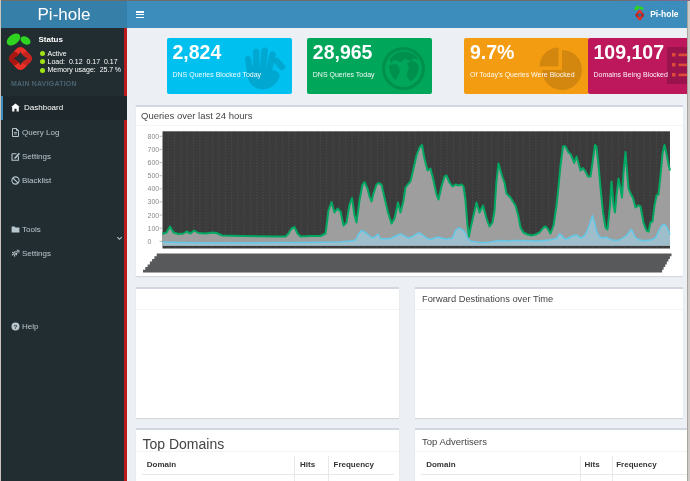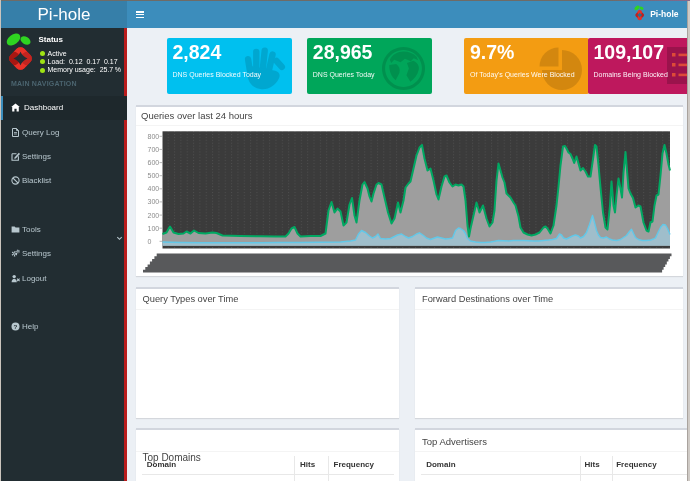--- a/index.html
+++ b/index.html
@@ -97,27 +97,20 @@
 <div class="mi" style="top:213.70000000000002px"><svg class="mic" width="9" height="9" viewBox="0 0 9 9">
         <g fill="currentColor">
           <circle cx="3.4" cy="4.8" r="1.9" fill="none" stroke="currentColor" stroke-width="1.7" stroke-dasharray="1.1 0.9"></circle>
           <circle cx="3.4" cy="4.8" r="1.2"></circle>
           <circle cx="3.4" cy="4.8" r="0.6" fill="#222d32"></circle>
           <circle cx="7" cy="2.4" r="1.3" fill="none" stroke="currentColor" stroke-width="1.2" stroke-dasharray="0.8 0.7"></circle>
           <circle cx="7" cy="2.4" r="0.8"></circle>
           <circle cx="7" cy="2.4" r="0.4" fill="#222d32"></circle>
         </g>
       </svg><span>Settings</span></div>
-<div class="mi" style="top:238.0px"><svg class="mic" width="9" height="9" viewBox="0 0 9 9">
-        <g fill="currentColor">
-          <circle cx="3.2" cy="2.6" r="1.7"></circle>
-          <path d="M0.6 8.2 c0-2.2 1.2-3.4 2.6-3.4 c1.4 0 2.6 1.2 2.6 3.4 Z"></path>
-          <path d="M6 4.6 L8.6 7.2 M8.6 4.6 L6 7.2" stroke="currentColor" stroke-width="1.1"></path>
-        </g>
-      </svg><span>Logout</span></div>
 <div class="mi" style="top:286.6px"><svg class="mic" width="9" height="9" viewBox="0 0 9 9">
         <circle cx="4.5" cy="4.5" r="4" fill="currentColor"></circle>
         <text x="4.5" y="6.7" font-size="6.2" font-weight="bold" text-anchor="middle" fill="#222d32" font-family="Liberation Sans">?</text>
       </svg><span>Help</span></div>
 
 </div>
 <div id="content">
   <div class="sbox" style="left:7.5px;background:#00c0ef">
       <svg width="46" height="48" viewBox="0 0 46 48" style="position:absolute;right:5px;top:5px">
 <g fill="#00141f" opacity="0.14" transform="rotate(6 23 24)">
@@ -202,30 +195,29 @@
 <rect x="26.5" y="26.3" width="507.5" height="117.2" fill="url(#grid)"></rect>
 <path d="M26.5 129.0L30.5 127.5L34.0 121.5L37.5 127.5L42.5 129.0L47.5 128.5L50.5 126.5L54.5 128.5L58.0 125.5L62.5 128.0L69.5 128.5L76.5 127.5L80.5 128.0L86.5 130.5L104.5 131.0L124.5 131.3L139.5 131.5L149.5 131.5L152.5 128.5L155.5 123.5L158.5 122.0L161.5 128.5L164.5 131.5L174.5 131.0L184.5 131.0L189.5 128.5L192.5 105.5L195.5 97.0L198.5 107.5L201.5 103.5L204.5 106.5L207.5 120.5L210.5 117.5L213.5 99.5L216.0 93.0L218.5 110.5L220.5 117.5L223.5 95.5L226.5 79.5L228.5 77.0L231.5 83.5L233.5 91.5L235.5 96.5L237.5 88.5L240.5 79.5L242.5 78.0L245.5 79.5L248.5 92.5L252.0 107.5L255.5 118.5L258.5 113.5L262.0 97.5L264.5 107.5L267.5 95.5L269.5 82.5L272.5 78.5L274.5 76.5L277.5 63.5L280.5 50.5L283.5 42.5L286.0 40.0L288.5 53.5L291.5 65.5L294.5 63.5L297.5 75.5L300.5 89.5L302.5 94.5L305.5 81.5L308.5 71.5L310.5 70.5L313.5 77.5L316.5 81.5L319.5 79.5L322.5 80.5L325.5 79.5L327.5 81.5L329.5 95.5L331.5 120.5L333.0 131.5L334.5 123.5L337.5 110.5L340.5 97.5L343.5 107.5L347.0 100.5L350.5 113.5L353.5 121.5L356.5 117.5L358.5 105.5L360.5 75.5L362.5 58.5L364.5 65.5L366.5 72.5L368.5 77.5L370.5 88.5L372.5 90.5L374.5 92.5L377.5 97.5L379.5 100.5L382.5 111.5L384.5 122.5L387.5 127.5L391.5 129.5L395.5 130.5L399.5 129.5L403.5 127.5L407.5 122.5L409.5 121.5L411.5 123.5L414.5 128.5L417.5 120.5L420.5 100.5L422.5 81.5L424.5 60.5L427.0 41.5L429.0 41.0L430.5 43.5L432.5 47.5L434.5 49.0L436.5 53.5L438.2 58.0L440.5 51.5L442.5 58.5L444.5 65.5L447.0 63.0L449.5 66.5L452.0 71.5L454.5 71.5L456.5 57.5L459.0 40.0L460.5 41.5L462.5 60.5L464.5 82.5L467.0 107.5L469.5 122.5L471.5 124.5L474.0 100.5L475.5 76.5L477.5 100.5L479.0 107.5L480.5 90.5L482.5 73.5L484.5 83.5L486.0 92.5L487.5 67.5L489.5 47.0L491.0 65.5L492.5 83.5L494.5 88.5L497.0 93.0L499.5 102.5L502.5 100.5L504.5 101.5L507.5 117.5L510.5 125.5L512.5 126.5L514.5 117.5L516.5 116.5L518.5 100.5L520.5 90.5L522.5 89.5L524.5 70.5L526.5 48.5L528.5 40.0L530.5 48.5L532.5 59.5L534.0 65.5L534.0 140.8L26.5 140.8Z" fill="#9e9e9e"></path>
 <path d="M26.5 129.0L30.5 127.5L34.0 121.5L37.5 127.5L42.5 129.0L47.5 128.5L50.5 126.5L54.5 128.5L58.0 125.5L62.5 128.0L69.5 128.5L76.5 127.5L80.5 128.0L86.5 130.5L104.5 131.0L124.5 131.3L139.5 131.5L149.5 131.5L152.5 128.5L155.5 123.5L158.5 122.0L161.5 128.5L164.5 131.5L174.5 131.0L184.5 131.0L189.5 128.5L192.5 105.5L195.5 97.0L198.5 107.5L201.5 103.5L204.5 106.5L207.5 120.5L210.5 117.5L213.5 99.5L216.0 93.0L218.5 110.5L220.5 117.5L223.5 95.5L226.5 79.5L228.5 77.0L231.5 83.5L233.5 91.5L235.5 96.5L237.5 88.5L240.5 79.5L242.5 78.0L245.5 79.5L248.5 92.5L252.0 107.5L255.5 118.5L258.5 113.5L262.0 97.5L264.5 107.5L267.5 95.5L269.5 82.5L272.5 78.5L274.5 76.5L277.5 63.5L280.5 50.5L283.5 42.5L286.0 40.0L288.5 53.5L291.5 65.5L294.5 63.5L297.5 75.5L300.5 89.5L302.5 94.5L305.5 81.5L308.5 71.5L310.5 70.5L313.5 77.5L316.5 81.5L319.5 79.5L322.5 80.5L325.5 79.5L327.5 81.5L329.5 95.5L331.5 120.5L333.0 131.5L334.5 123.5L337.5 110.5L340.5 97.5L343.5 107.5L347.0 100.5L350.5 113.5L353.5 121.5L356.5 117.5L358.5 105.5L360.5 75.5L362.5 58.5L364.5 65.5L366.5 72.5L368.5 77.5L370.5 88.5L372.5 90.5L374.5 92.5L377.5 97.5L379.5 100.5L382.5 111.5L384.5 122.5L387.5 127.5L391.5 129.5L395.5 130.5L399.5 129.5L403.5 127.5L407.5 122.5L409.5 121.5L411.5 123.5L414.5 128.5L417.5 120.5L420.5 100.5L422.5 81.5L424.5 60.5L427.0 41.5L429.0 41.0L430.5 43.5L432.5 47.5L434.5 49.0L436.5 53.5L438.2 58.0L440.5 51.5L442.5 58.5L444.5 65.5L447.0 63.0L449.5 66.5L452.0 71.5L454.5 71.5L456.5 57.5L459.0 40.0L460.5 41.5L462.5 60.5L464.5 82.5L467.0 107.5L469.5 122.5L471.5 124.5L474.0 100.5L475.5 76.5L477.5 100.5L479.0 107.5L480.5 90.5L482.5 73.5L484.5 83.5L486.0 92.5L487.5 67.5L489.5 47.0L491.0 65.5L492.5 83.5L494.5 88.5L497.0 93.0L499.5 102.5L502.5 100.5L504.5 101.5L507.5 117.5L510.5 125.5L512.5 126.5L514.5 117.5L516.5 116.5L518.5 100.5L520.5 90.5L522.5 89.5L524.5 70.5L526.5 48.5L528.5 40.0L530.5 48.5L532.5 59.5L534.0 65.5" fill="none" stroke="#00a862" stroke-width="2" stroke-linejoin="round"></path>
 <path d="M26.5 137.0L44.5 137.5L64.5 137.7L84.5 137.8L104.5 137.8L124.5 137.7L144.5 137.5L164.5 137.5L184.5 137.3L204.5 137.0L214.5 136.0L219.5 135.0L222.5 129.0L225.5 125.5L229.5 127.5L233.5 131.0L236.5 133.0L239.5 131.5L242.0 129.0L244.5 133.5L249.5 134.0L254.5 133.5L258.5 131.5L261.5 130.0L265.5 129.0L269.5 131.5L272.5 133.0L276.5 131.5L280.5 129.0L283.5 127.8L287.5 130.5L290.5 133.0L294.5 134.5L298.5 133.0L301.5 132.0L305.5 133.0L309.5 134.0L313.5 133.5L316.5 133.0L319.5 125.5L322.5 123.0L324.5 123.5L327.5 125.5L329.5 128.5L331.5 133.5L334.5 136.0L339.5 137.0L344.5 137.5L349.5 137.5L354.5 137.0L358.5 136.3L362.5 135.5L367.5 135.8L372.5 136.0L377.5 135.5L382.5 135.5L387.5 135.5L392.5 135.8L397.5 136.0L402.5 136.0L407.5 135.5L412.5 135.0L416.5 134.5L420.5 133.5L423.5 129.0L425.5 130.0L427.5 133.0L430.5 134.0L433.5 132.5L436.5 131.0L439.5 130.0L442.5 131.0L444.5 133.0L447.5 131.5L450.5 127.5L453.5 119.5L456.5 110.5L458.5 117.5L460.5 125.5L462.5 130.0L464.5 132.5L467.5 133.0L470.5 132.0L473.5 134.0L476.5 135.0L480.5 135.5L484.5 134.5L487.5 132.5L490.5 130.5L493.5 126.5L495.5 124.2L497.5 128.5L499.5 132.5L502.5 134.5L506.5 135.5L510.5 135.5L514.5 135.0L517.5 134.0L519.5 132.9L522.5 126.5L524.5 122.5L527.0 119.5L529.5 120.0L531.5 123.5L534.0 129.5L534.0 140.8L26.5 140.8Z" fill="#9fbecb"></path>
 <path d="M26.5 137.0L44.5 137.5L64.5 137.7L84.5 137.8L104.5 137.8L124.5 137.7L144.5 137.5L164.5 137.5L184.5 137.3L204.5 137.0L214.5 136.0L219.5 135.0L222.5 129.0L225.5 125.5L229.5 127.5L233.5 131.0L236.5 133.0L239.5 131.5L242.0 129.0L244.5 133.5L249.5 134.0L254.5 133.5L258.5 131.5L261.5 130.0L265.5 129.0L269.5 131.5L272.5 133.0L276.5 131.5L280.5 129.0L283.5 127.8L287.5 130.5L290.5 133.0L294.5 134.5L298.5 133.0L301.5 132.0L305.5 133.0L309.5 134.0L313.5 133.5L316.5 133.0L319.5 125.5L322.5 123.0L324.5 123.5L327.5 125.5L329.5 128.5L331.5 133.5L334.5 136.0L339.5 137.0L344.5 137.5L349.5 137.5L354.5 137.0L358.5 136.3L362.5 135.5L367.5 135.8L372.5 136.0L377.5 135.5L382.5 135.5L387.5 135.5L392.5 135.8L397.5 136.0L402.5 136.0L407.5 135.5L412.5 135.0L416.5 134.5L420.5 133.5L423.5 129.0L425.5 130.0L427.5 133.0L430.5 134.0L433.5 132.5L436.5 131.0L439.5 130.0L442.5 131.0L444.5 133.0L447.5 131.5L450.5 127.5L453.5 119.5L456.5 110.5L458.5 117.5L460.5 125.5L462.5 130.0L464.5 132.5L467.5 133.0L470.5 132.0L473.5 134.0L476.5 135.0L480.5 135.5L484.5 134.5L487.5 132.5L490.5 130.5L493.5 126.5L495.5 124.2L497.5 128.5L499.5 132.5L502.5 134.5L506.5 135.5L510.5 135.5L514.5 135.0L517.5 134.0L519.5 132.9L522.5 126.5L524.5 122.5L527.0 119.5L529.5 120.0L531.5 123.5L534.0 129.5" fill="none" stroke="#62c8e8" stroke-width="1.4" stroke-linejoin="round"></path>
 <path d="M23 148.5L535.5 148.5L535.5 148.5L535.5 151.2L533.9 151.2L533.9 153.9L532.4 153.9L532.4 156.6L530.8 156.6L530.8 159.4L529.2 159.4L529.2 162.1L527.6 162.1L527.6 164.8L526.1 164.8L526.1 167.5L524.5 167.5L7 167.5L7.0 167.5L7.0 164.8L9.3 164.8L9.3 162.1L11.6 162.1L11.6 159.4L13.9 159.4L13.9 156.6L16.1 156.6L16.1 153.9L18.4 153.9L18.4 151.2L20.7 151.2L20.7 148.5L23 148.5Z" fill="#58595b"></path>
 </svg>
       </div>
   </div>
   <div class="panel" style="left:8.5px;top:258.5px;width:263.5px;height:131.5px">
-    <div class="ptitle" style="font-size:9.3px;padding:5px 0 0 7px">Query Types over Time</div>
     <div class="phr" style="top:20px"></div>
   </div>
   <div class="panel" style="left:288px;top:258.5px;width:268px;height:131.5px">
     <div class="ptitle" style="font-size:9.3px;padding:5px 0 0 7px">Forward Destinations over Time</div>
     <div class="phr" style="top:20px"></div>
   </div>
 </div>
 <div class="panel" style="left:135.5px;top:427.5px;width:263.5px;height:54px">
- <div class="ptitle" style="font-size:10px;padding:22px 0 0 7px">Top Domains</div>
+ <div class="ptitle" style="font-size:14px;padding:6px 0 0 7px">Top Domains</div>
  <div class="phr" style="top:21.3px"></div>
  <div style="position:absolute;left:6px;right:5.5px;top:26px;bottom:-10px">
    <div style="position:absolute;left:0;top:0;right:0;height:19.5px;border-bottom:1px solid #e8e8e8">
      <span class="th" style="left:5.300000000000011px">Domain</span>
      <span class="th" style="left:158.5px">Hits</span>
      <span class="th" style="left:192.0px">Frequency</span>
    </div>
    <div style="position:absolute;left:152.5px;top:0;bottom:0;border-left:1px solid #e8e8e8"></div>
    <div style="position:absolute;left:186.10000000000002px;top:0;bottom:0;border-left:1px solid #e8e8e8"></div>
  </div>

